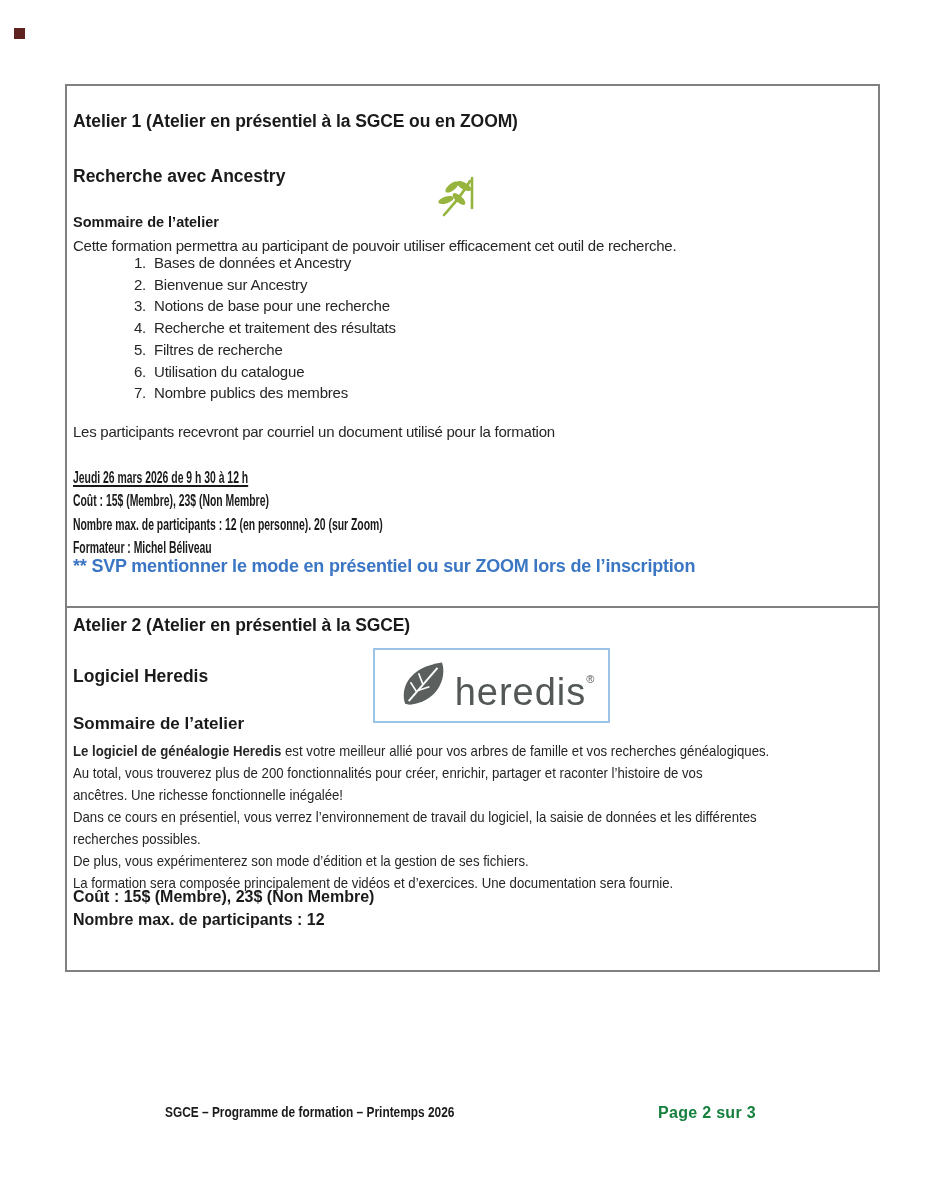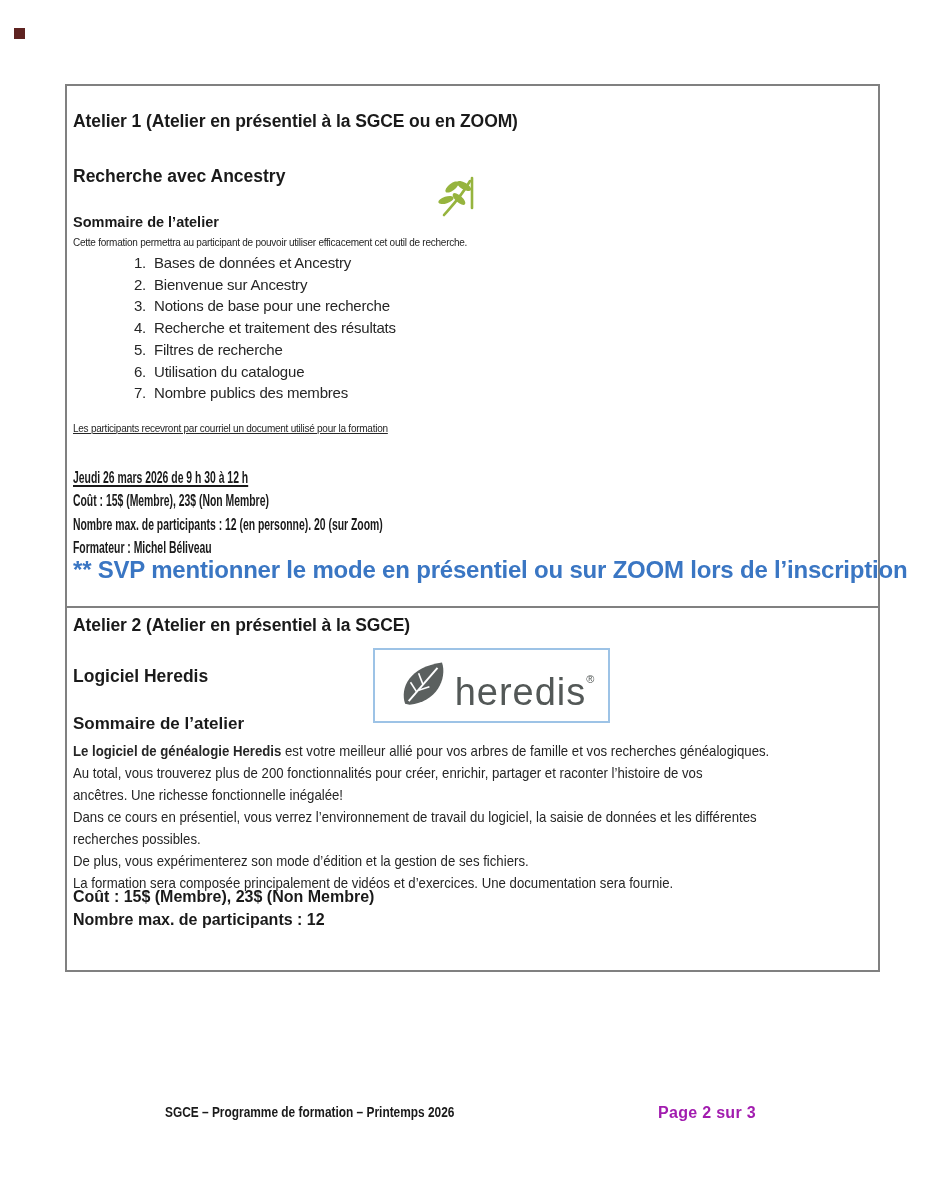--- a/index.html
+++ b/index.html
@@ -11,53 +11,53 @@
   .corner-mark { position:absolute; left:14px; top:28px; width:11px; height:11px; background:#5e2321; }
 
   .box { position:absolute; left:65px; width:815px; border:2px solid #808080; box-sizing:border-box; background:transparent; }
   .box1 { top:84px;  height:524px; }
   .box2 { top:608px; height:364px; border-top:none; }
 
   .h1 { font-size:17.5px; font-weight:bold; color:#1a1a1a; letter-spacing:-0.1px; }
   .h2 { font-size:17.5px; font-weight:bold; color:#1a1a1a; }
   .h3-small { font-size:14.5px; font-weight:bold; color:#1a1a1a; }
   .h3-big   { font-size:17px;   font-weight:bold; color:#1a1a1a; }
-  .body-text { font-size:10px; letter-spacing:-0.25px; }
+  .body-text { font-size:15px; letter-spacing:-0.25px; }
 
   .topic-list { position:absolute; left:65px; top:252px; margin:0; padding:0 0 0 62px; font-size:15px; letter-spacing:-0.2px; }
   .topic-list li { line-height:21.7px; padding-left:4px;margin-left:23px; }
 
   .details-a1 {
     position:absolute; left:73px; top:466px; font-size:16px; font-weight:bold; color:#1a1a1a;
     line-height:23.3px; transform:scaleX(0.65); transform-origin:0 0; white-space:nowrap;
   }
   .details-a2 {
     position:absolute; left:73px; top:886px; font-size:16px; font-weight:bold; color:#1a1a1a;
     line-height:22.5px; white-space:nowrap;
   }
   .underlined { text-decoration:underline; text-decoration-thickness:1.5px; text-underline-offset:2px; white-space:pre; }
 
-  .zoom-note { position:absolute; left:73px; top:556px; font-size:24px; font-weight:bold; color:#3a76c3; letter-spacing:-0.2px; white-space:nowrap; }
+  .zoom-note { position:absolute; left:73px; top:556px; font-size:18px; font-weight:bold; color:#3a76c3; letter-spacing:-0.2px; white-space:nowrap; }
 
   .ancestry-logo { position:absolute; left:437px; top:175px; display:flex; align-items:flex-start; }
   .ancestry-word { font-family:"Liberation Serif", serif; font-size:33px; color:#58595b; letter-spacing:-0.5px; line-height:38px; margin-left:2px; }
   .ancestry-tm { font-size:11px; color:#9a9a9a; vertical-align:14px; }
 
   .heredis-box {
     position:absolute; left:373px; top:648px; width:237px; height:75px; box-sizing:border-box;
     border:2px solid #9dc3e6; background:#ffffff; display:flex; align-items:center; justify-content:center;padding-left:8px;
   }
   .heredis-word { font-size:38px; color:#535857; letter-spacing:1px; line-height:40px; margin-left:4px; }
   .heredis-reg { font-size:11px; color:#535857; vertical-align:22px; letter-spacing:0; }
 
   .desc { position:absolute; left:73px; top:740px; font-size:15px; line-height:22px; transform:scaleX(0.88); transform-origin:0 0; white-space:nowrap; }
   .desc .lead { font-weight:bold; }
 
   .footer-left  { position:absolute; left:165px; top:1104px; font-size:14.5px; font-weight:bold; color:#1a1a1a; transform:scaleX(0.82); transform-origin:0 0; white-space:nowrap; }
-  .footer-right { position:absolute; left:658px; top:1104px; font-size:16px; font-weight:bold; color:#a21caf; letter-spacing:0.3px; white-space:nowrap; }
+  .footer-right { position:absolute; left:658px; top:1104px; font-size:16px; font-weight:bold; color:#15803d; letter-spacing:0.3px; white-space:nowrap; }
 </style>
 </head>
 <body>
 
 <div class="page">
 
   <div class="corner-mark"></div>
 
   <div class="box box1"></div>
   <div class="box box2"></div>
@@ -88,21 +88,21 @@
     <ol class="topic-list">
       <li>Bases de données et Ancestry</li>
       <li>Bienvenue sur Ancestry</li>
       <li>Notions de base pour une recherche</li>
       <li>Recherche et traitement des résultats</li>
       <li>Filtres de recherche</li>
       <li>Utilisation du catalogue</li>
       <li>Nombre publics des membres</li>
     </ol>
 
-    <div class="abs body-text" style="left:73px; top:423px;text-decoration:underline;">Les participants recevront par courriel un document utilisé pour la formation</div>
+    <div class="abs body-text" style="left:73px; top:423px;">Les participants recevront par courriel un document utilisé pour la formation</div>
 
     <div class="details-a1">
       <div class="underlined">Jeudi 26 mars 2026 de 9 h 30 à 12 h</div>
       <div>Coût : 15$ (Membre), 23$ (Non Membre)</div>
       <div>Nombre max. de participants : 12 (en personne). 20 (sur Zoom)</div>
       <div>Formateur : Michel Béliveau</div>
     </div>
 
     <div class="zoom-note">** SVP mentionner le mode en présentiel ou sur ZOOM lors de l’inscription</div>
   </div>

